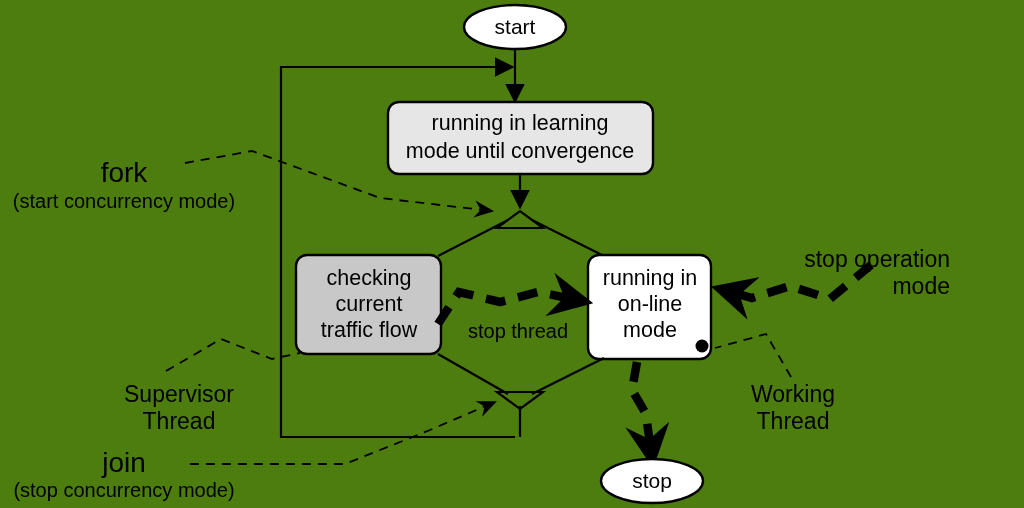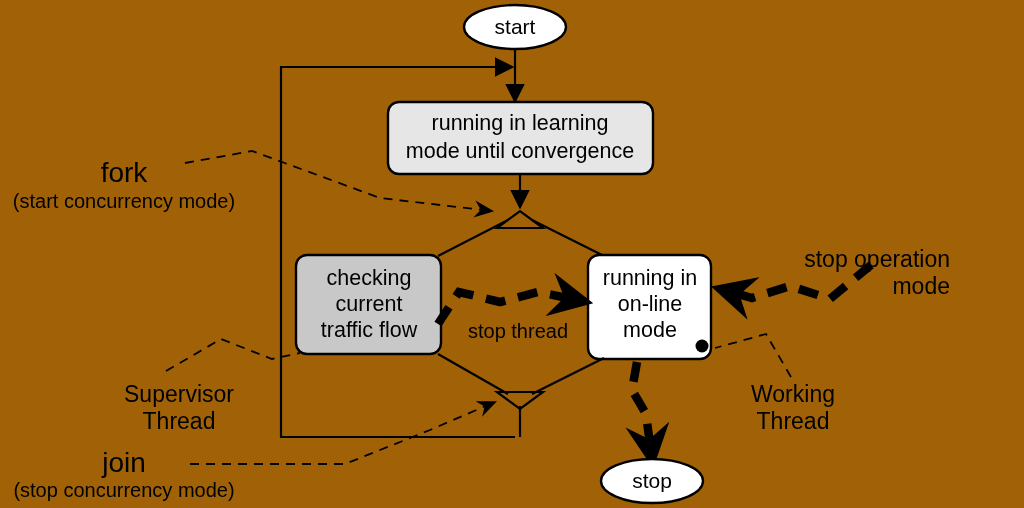--- a/index.html
+++ b/index.html
@@ -10,21 +10,21 @@
   body {
     font-family: "Liberation Sans", sans-serif;
     width: 1024px;
     height: 508px;
     overflow: hidden;
   }
   #diagram-root {
     position: relative;
     width: 1024px;
     height: 508px;
-    background: #a16207;
+    background: #4d7c0f;
   }
   svg#diagram-svg {
     position: absolute;
     left: 0;
     top: 0;
     width: 1024px;
     height: 508px;
     display: block;
   }
   .node-text {

